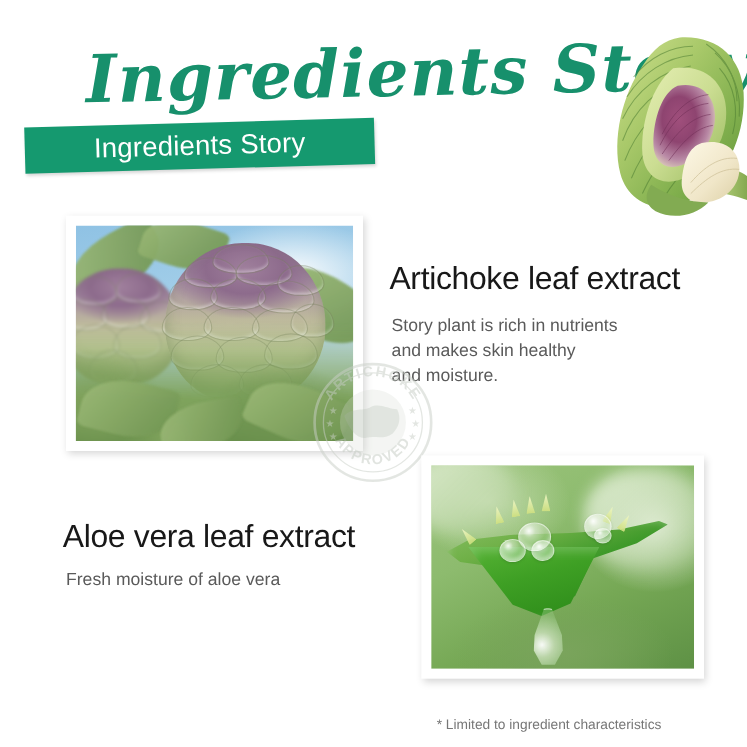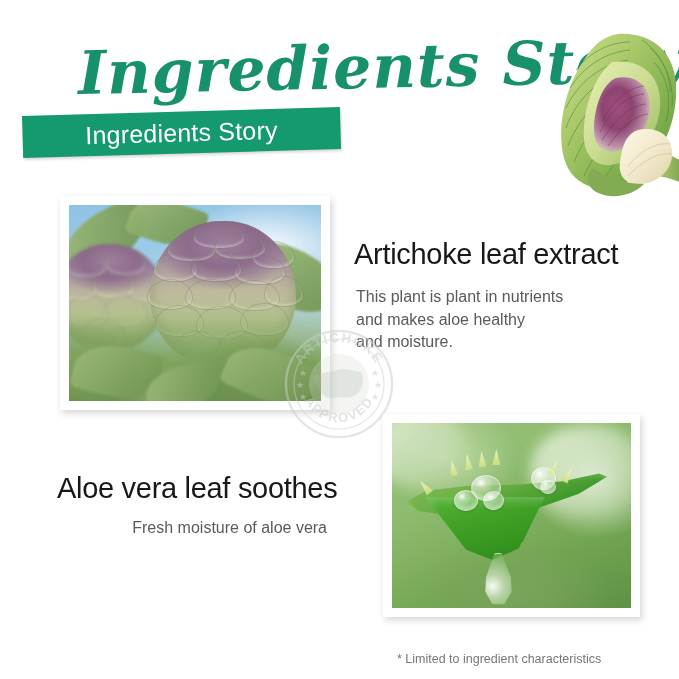--- a/index.html
+++ b/index.html
@@ -221,21 +221,21 @@
   .section-body {
     position: absolute;
     color: #5a5a5a;
     font-size: 16px;
     line-height: 22.5px;
     font-weight: 400;
   }
   #artichoke-heading { left: 354px; top: 238px; }
   #artichoke-body    { left: 356px; top: 286px; width: 260px; text-align: left; }
   #aloe-heading      { left: 57px;  top: 472px; }
-  #aloe-body         { left: 44px;  top: 517px; width: 283px; text-align: right; }
+  #aloe-body         { left: 60px;  top: 517px; width: 283px; }
 
   .footnote {
     position: absolute;
     left: 397px;
     top: 652px;
     color: #777777;
     font-size: 12.5px;
     white-space: nowrap;
   }
 
@@ -373,22 +373,22 @@
 
       <div class="foliage"></div>
       <div class="leaf" style="left:2%;   bottom:2%; width:34%; height:26%; transform:rotate(14deg);"></div>
       <div class="leaf" style="left:30%;  bottom:-4%; width:30%; height:22%; transform:rotate(-10deg);"></div>
       <div class="leaf" style="left:62%;  bottom:0%; width:36%; height:26%; transform:rotate(24deg);"></div>
     </div>
   </div>
 
   <div class="section-heading" id="artichoke-heading">Artichoke leaf extract</div>
   <div class="section-body" id="artichoke-body">
-    <div>This plant is plant in nutrients</div>
-    <div>and makes aloe healthy</div>
+    <div>Story plant is rich in nutrients</div>
+    <div>and makes skin healthy</div>
     <div>and moisture.</div>
   </div>
 
   <svg id="stamp" viewBox="0 0 112 112">
     <defs>
       <path id="arcTop" d="M14,56 A42,42 0 0 1 98,56"></path>
       <path id="arcBottom" d="M18,56 A38,38 0 0 0 94,56"></path>
     </defs>
     <circle cx="56" cy="56" r="53" fill="none" stroke="#c9cfc7" stroke-width="2.4"></circle>
     <circle cx="56" cy="56" r="45" fill="none" stroke="#c9cfc7" stroke-width="1.2"></circle>
@@ -404,21 +404,21 @@
       <text x="20" y="72" font-size="9" text-anchor="middle">★</text>
     </g>
     <text font-family="Liberation Sans, sans-serif" font-size="13" font-weight="bold" fill="#c4cbc2" letter-spacing="1.6">
       <textPath href="#arcTop" startOffset="50%" text-anchor="middle">ARTICHOKE</textPath>
     </text>
     <text font-family="Liberation Sans, sans-serif" font-size="13" font-weight="bold" fill="#c4cbc2" letter-spacing="1.6">
       <textPath href="#arcBottom" startOffset="50%" text-anchor="middle">APPROVED</textPath>
     </text>
   </svg>
 
-  <div class="section-heading" id="aloe-heading">Aloe vera leaf soothes</div>
+  <div class="section-heading" id="aloe-heading">Aloe vera leaf extract</div>
   <div class="section-body" id="aloe-body">
     <div>Fresh moisture of aloe vera</div>
   </div>
 
   <div class="photo-frame" id="frame-aloe">
     <div class="photo">
       <div class="aloe-bg"></div>
       <div class="aloe-blurleaf" style="left:58%; top:2%;  width:46%; height:48%;"></div>
       <div class="aloe-blurleaf" style="left:-8%; top:-6%; width:40%; height:40%;"></div>
 

